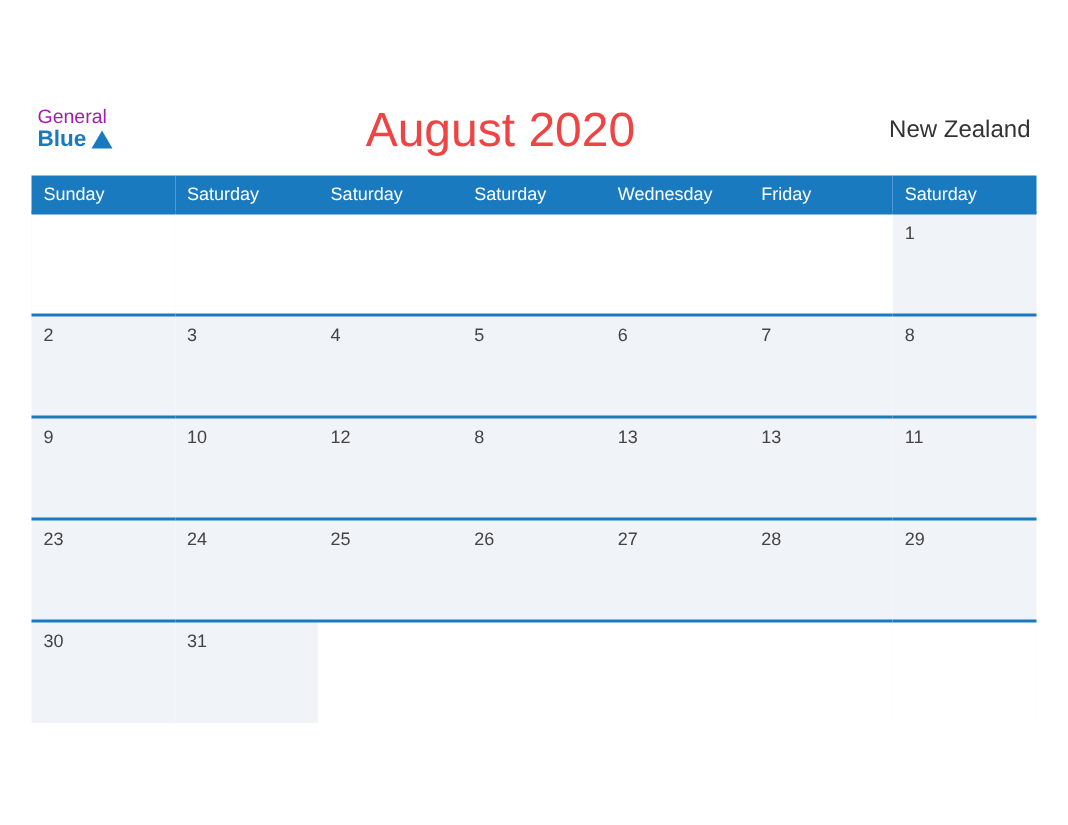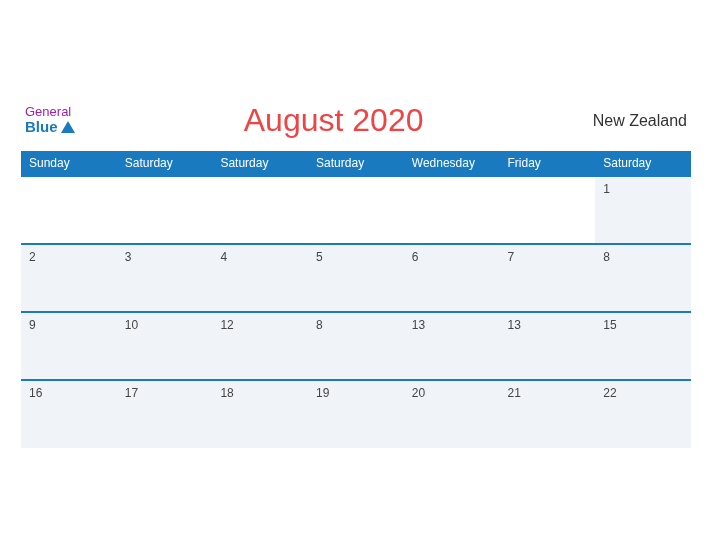--- a/index.html
+++ b/index.html
@@ -151,26 +151,35 @@
           <td><span class="day-num">7</span></td>
           <td><span class="day-num">8</span></td>
         </tr>
         <tr>
           <td><span class="day-num">9</span></td>
           <td><span class="day-num">10</span></td>
           <td><span class="day-num">12</span></td>
           <td><span class="day-num">8</span></td>
           <td><span class="day-num">13</span></td>
           <td><span class="day-num">13</span></td>
-          <td><span class="day-num">15</span></td>
+          <td><span class="day-num">11</span></td>
         </tr>
         <tr>
-          <td><span class="day-num">16</span></td>
-          <td><span class="day-num">17</span></td>
-          <td><span class="day-num">18</span></td>
-          <td><span class="day-num">19</span></td>
-          <td><span class="day-num">20</span></td>
-          <td><span class="day-num">21</span></td>
-          <td><span class="day-num">22</span></td>
+          <td><span class="day-num">23</span></td>
+          <td><span class="day-num">24</span></td>
+          <td><span class="day-num">25</span></td>
+          <td><span class="day-num">26</span></td>
+          <td><span class="day-num">27</span></td>
+          <td><span class="day-num">28</span></td>
+          <td><span class="day-num">29</span></td>
+        </tr>
+        <tr>
+          <td><span class="day-num">30</span></td>
+          <td><span class="day-num">31</span></td>
+          <td class="empty"></td>
+          <td class="empty"></td>
+          <td class="empty"></td>
+          <td class="empty"></td>
+          <td class="empty"></td>
         </tr>
       </tbody>
   </table>
 </div>
 
 </body></html>

